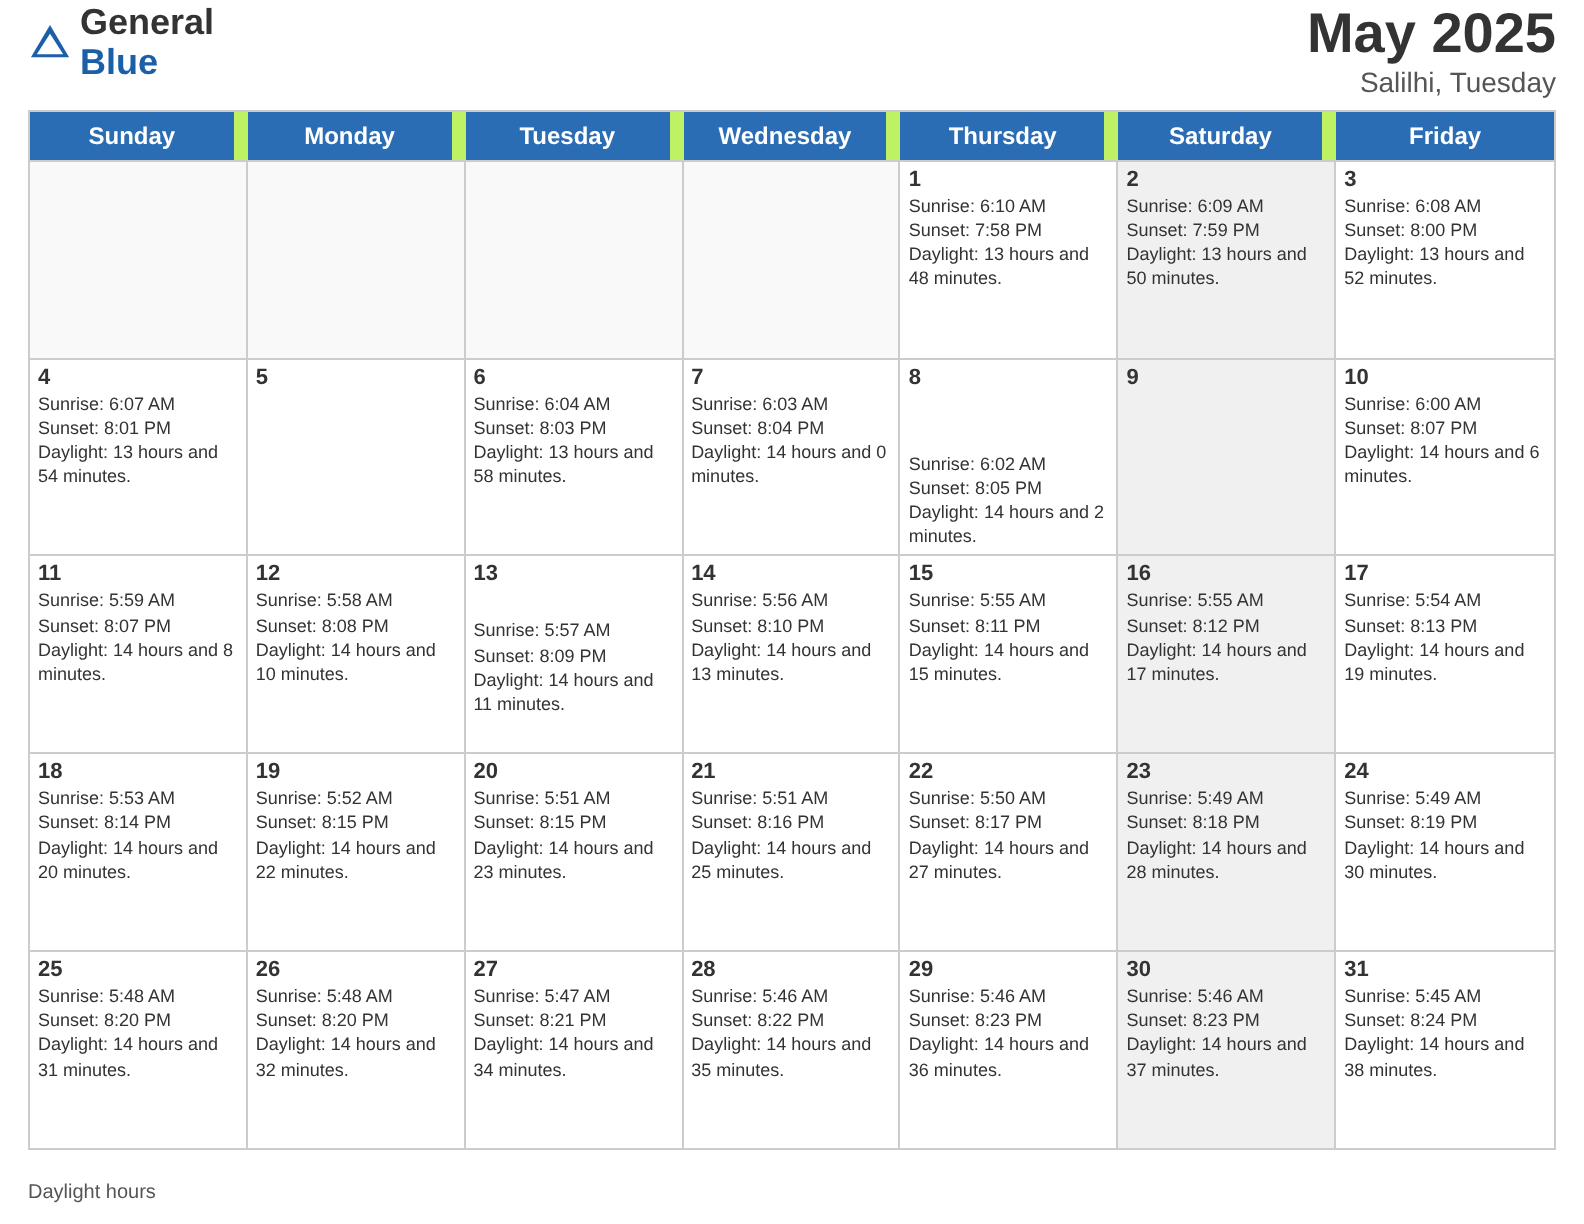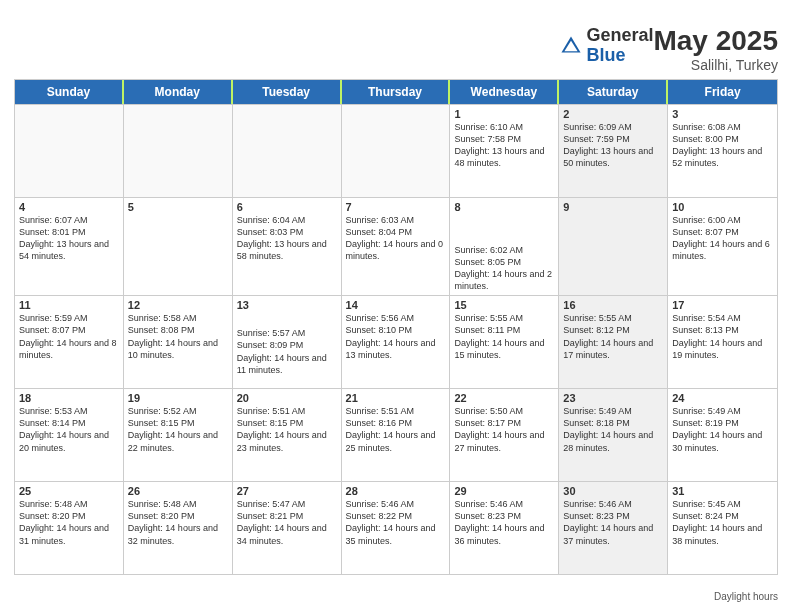--- a/index.html
+++ b/index.html
@@ -8,22 +8,21 @@
       height: 612px;
       font-family: Arial, sans-serif;
       background: #fff;
       overflow: hidden;
     }
     .page {
       width: 792px;
       height: 612px;
       display: flex;
       flex-direction: column;
-      padding: 26px 14px 10px 14px;
-      align-items: flex-end;
+      padding: 2px 14px 10px 14px;
     }
     .header {
       display: flex;
       justify-content: space-between;
       align-items: flex-start;
       margin-bottom: 6px;
     }
     .logo {
       display: flex;
       align-items: center;
@@ -63,21 +62,21 @@
       display: grid;
       grid-template-columns: repeat(7, 1fr);
       background: #2a6db5;
     }
     .cal-header-cell {
       color: #fff;
       font-weight: bold;
       font-size: 12px;
       padding: 5px 4px;
       text-align: center;
-      border-right: 2px solid #bef264;
+      border-right: 7px solid #bef264;
     }
     .cal-header-cell:last-child { border-right: none; }
     .cal-body {
       display: flex;
       flex-direction: column;
       flex: 1;
     }
     .cal-row {
       display: grid;
       grid-template-columns: repeat(7, 1fr);
@@ -123,31 +122,31 @@
         <polygon points="15,2 28,24 2,24" fill="#1a5fa8"></polygon>
         <polygon points="15,8 24,22 6,22" fill="#fff"></polygon>
       </svg>
       <div class="logo-text">
         <span class="logo-general">General</span><br>
         <span class="logo-blue">Blue</span>
       </div>
     </div>
     <div class="title-block">
       <div class="month-year">May 2025</div>
-      <div class="location">Salilhi, Turkey</div>
+      <div class="location">Salilhi, Tuesday</div>
     </div>
   </div>
 
   <div class="calendar">
     <div class="cal-header-row" id="cal-header">
         <div class="cal-header-cell">Sunday</div>
         <div class="cal-header-cell">Monday</div>
         <div class="cal-header-cell">Tuesday</div>
+        <div class="cal-header-cell">Wednesday</div>
         <div class="cal-header-cell">Thursday</div>
-        <div class="cal-header-cell">Wednesday</div>
         <div class="cal-header-cell">Saturday</div>
         <div class="cal-header-cell">Friday</div>
       </div>
     <div class="cal-body" id="cal-body">
         <div class="cal-row">
           <div class="cal-cell empty"></div>
           <div class="cal-cell empty"></div>
           <div class="cal-cell empty"></div>
           <div class="cal-cell empty"></div>
           <div class="cal-cell">

